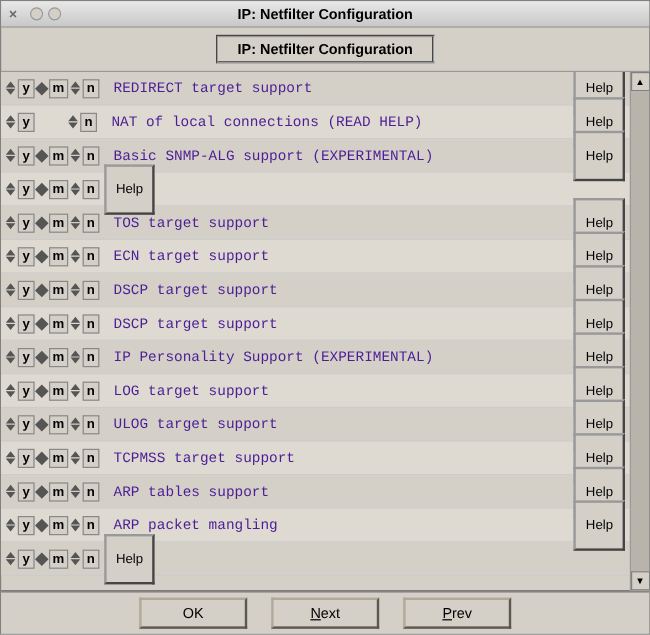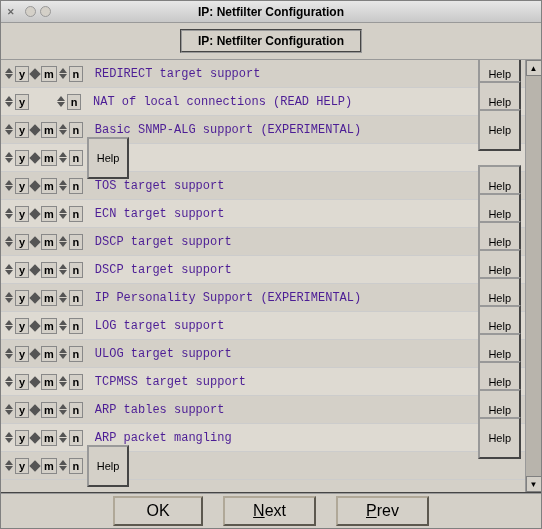--- a/index.html
+++ b/index.html
@@ -193,21 +193,21 @@
       align-items: center;
       justify-content: center;
       gap: 20px;
       background: #d4d0c8;
       padding: 0 10px;
     }
     .bottom-btn {
       background: #d4d0c8;
       border: 2px outset #b0a898;
       padding: 4px 28px;
-      font-size: 16px;
+      font-size: 12px;
       cursor: pointer;
       min-width: 90px;
       text-align: center;
     }
   </style>
 </head>
 <body>
 
 <div class="window">
 

